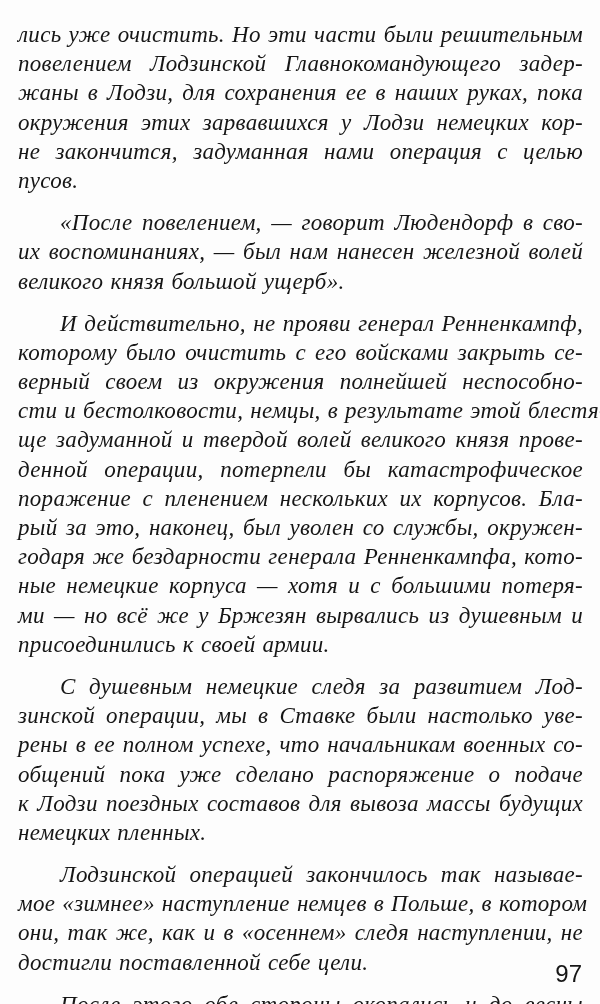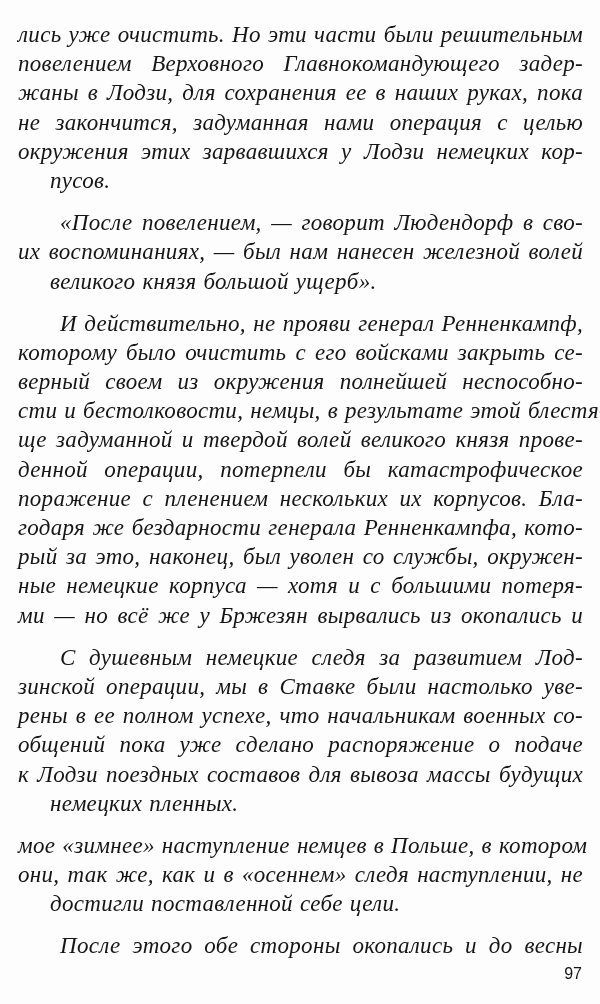--- a/index.html
+++ b/index.html
@@ -18,73 +18,75 @@
     line-height: 29.2px;
     height: 29.2px;
     white-space: nowrap;
     text-align: justify;
     text-align-last: justify;
     letter-spacing: 0.3px;
     word-spacing: 1px;
     font-style: italic;
   }
   .line.first { padding-left: 42px; }
-  .line.last { text-align-last: left; margin-left: 32px; }
+  .line.last { text-align-last: left; }
   .page-number {
     position: absolute; right: 18px; top: 960px;
-    font-size: 16px; line-height: 28px;
+    font-size: 24px; line-height: 28px;
     font-family: "Liberation Sans", "DejaVu Sans", sans-serif;
     color: #161616;
   }
 </style>
 </head>
 <body>
 
 <div class="page">
   <div class="text-block">
 
     <div class="para">
       <span class="line">лись уже очистить. Но эти части были решительным</span>
-      <span class="line">повелением Верховного Главнокомандующего задер-</span>
+      <span class="line">повелением Лодзинской Главнокомандующего задер-</span>
       <span class="line">жаны в Лодзи, для сохранения ее в наших руках, пока</span>
+      <span class="line">окружения этих зарвавшихся у Лодзи немецких кор-</span>
       <span class="line">не закончится, задуманная нами операция с целью</span>
-      <span class="line">окружения этих зарвавшихся у Лодзи немецких кор-</span>
       <span class="line last">пусов.</span>
     </div>
 
     <div class="para">
       <span class="line first">«После повелением, — говорит Людендорф в сво-</span>
       <span class="line">их воспоминаниях, — был нам нанесен железной волей</span>
       <span class="line last">великого князя большой ущерб».</span>
     </div>
 
     <div class="para">
       <span class="line first">И действительно, не прояви генерал Ренненкампф,</span>
       <span class="line">которому было очистить с его войсками закрыть се-</span>
       <span class="line">верный своем из окружения полнейшей неспособно-</span>
       <span class="line">сти и бестолковости, немцы, в результате этой блестя-</span>
       <span class="line">ще задуманной и твердой волей великого князя прове-</span>
       <span class="line">денной операции, потерпели бы катастрофическое</span>
       <span class="line">поражение с пленением нескольких их корпусов. Бла-</span>
+      <span class="line">рый за это, наконец, был уволен со службы, окружен-</span>
       <span class="line">годаря же бездарности генерала Ренненкампфа, кото-</span>
-      <span class="line">рый за это, наконец, был уволен со службы, окружен-</span>
       <span class="line">ные немецкие корпуса — хотя и с большими потеря-</span>
-      <span class="line">ми — но всё же у Бржезян вырвались из окопались и</span>
+      <span class="line">ми — но всё же у Бржезян вырвались из душевным и</span>
+      <span class="line last">присоединились к своей армии.</span>
     </div>
 
     <div class="para">
       <span class="line first">С душевным немецкие следя за развитием Лод-</span>
       <span class="line">зинской операции, мы в Ставке были настолько уве-</span>
       <span class="line">рены в ее полном успехе, что начальникам военных со-</span>
       <span class="line">общений пока уже сделано распоряжение о подаче</span>
       <span class="line">к Лодзи поездных составов для вывоза массы будущих</span>
       <span class="line last">немецких пленных.</span>
     </div>
 
     <div class="para">
+      <span class="line first">Лодзинской операцией закончилось так называе-</span>
       <span class="line">мое «зимнее» наступление немцев в Польше, в котором</span>
       <span class="line">они, так же, как и в «осеннем» следя наступлении, не</span>
       <span class="line last">достигли поставленной себе цели.</span>
     </div>
 
     <div class="para">
       <span class="line first">После этого обе стороны окопались и до весны</span>
 
     </div>
 

